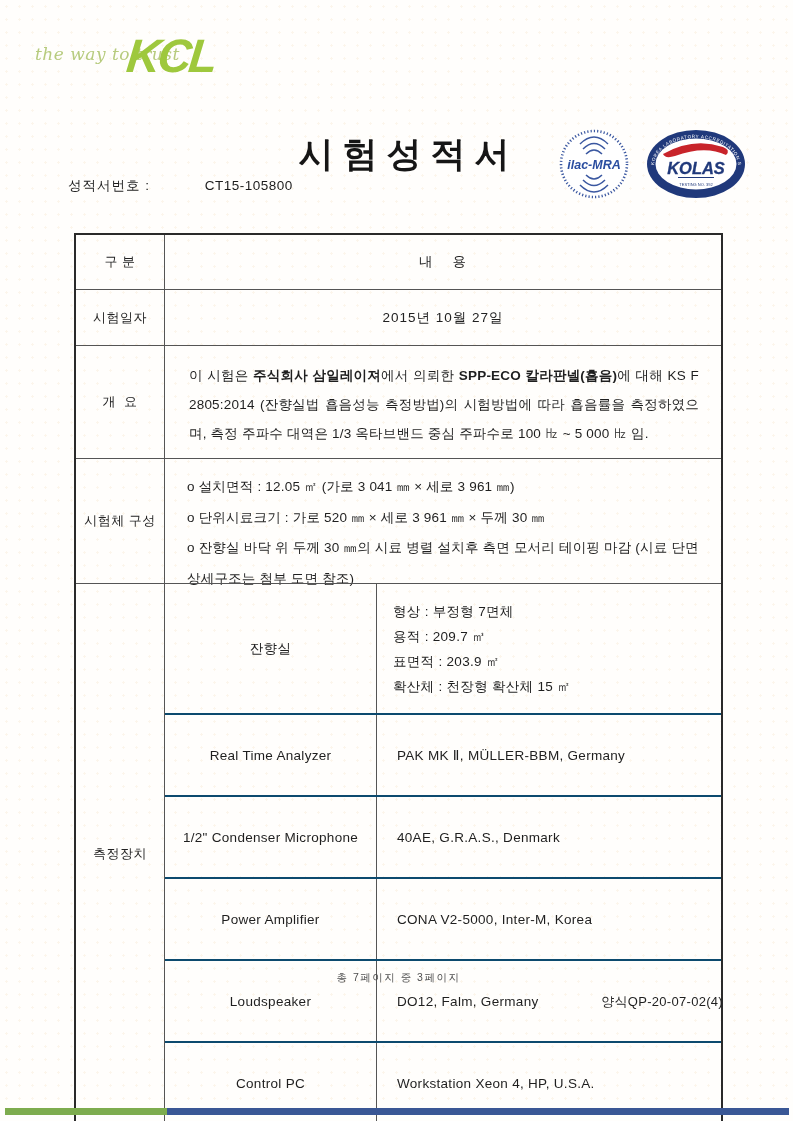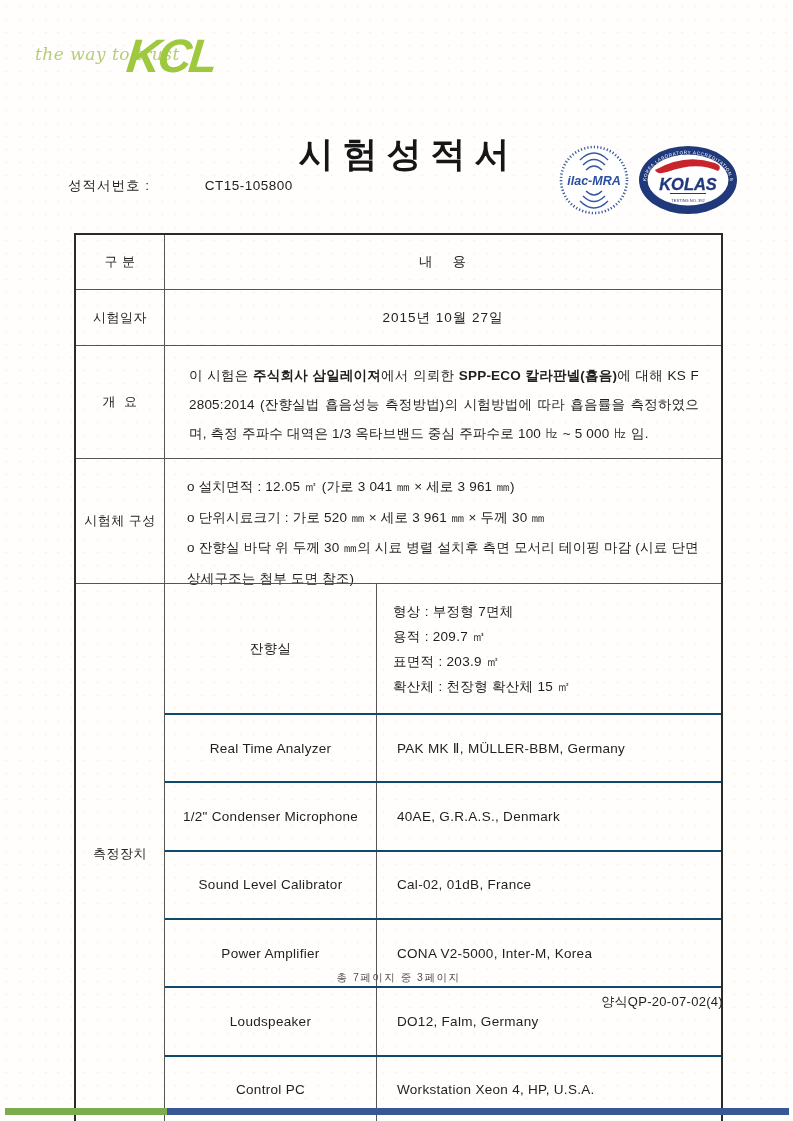--- a/index.html
+++ b/index.html
@@ -22,21 +22,21 @@
   }
   .kcl-mark{
     position:absolute;left:92px;top:-6px;
     font-size:47px;font-weight:bold;font-style:italic;
     color:#9ec83d;letter-spacing:-3px;transform:skewX(-6deg);
   }
   .doc-title{
     position:absolute;left:12px;top:131px;width:793px;text-align:center;
     font-size:35px;font-weight:bold;letter-spacing:9px;color:#161616;
   }
-  .seals{position:absolute;left:557px;top:127px;display:flex;align-items:center;gap:6px;margin-top:16px;}
+  .seals{position:absolute;left:557px;top:127px;display:flex;align-items:center;gap:14px;}
   .report-no{position:absolute;left:68px;top:177px;font-size:13.5px;letter-spacing:1px;color:#1c1c1c;}
   .report-no .val{margin-left:50px;letter-spacing:0.5px;}
   
   .doc-table{
     position:absolute;left:74px;top:233px;width:649px;height:892px;
     border:2px solid #2a2a2a;box-sizing:border-box;
     display:flex;flex-direction:column;background:transparent;
   }
   .trow{display:flex;box-sizing:border-box;}
   .trow + .trow{border-top:1px solid #555;}
@@ -171,24 +171,20 @@
 
         <div class="eq-row std">
           <div class="eq-name">Real Time Analyzer</div>
           <div class="eq-val">PAK MK Ⅱ, MÜLLER-BBM, Germany</div>
         </div>
         <div class="eq-row std">
           <div class="eq-name">1/2" Condenser Microphone</div>
           <div class="eq-val">40AE, G.R.A.S., Denmark</div>
         </div>
         <div class="eq-row std">
-          <div class="eq-name">Sound Level Calibrator</div>
-          <div class="eq-val">Cal-02, 01dB, France</div>
-        </div>
-        <div class="eq-row std">
           <div class="eq-name">Power Amplifier</div>
           <div class="eq-val">CONA V2-5000, Inter-M, Korea</div>
         </div>
         <div class="eq-row std">
           <div class="eq-name">Loudspeaker</div>
           <div class="eq-val">DO12, Falm, Germany</div>
         </div>
         <div class="eq-row std">
           <div class="eq-name">Control PC</div>
           <div class="eq-val">Workstation Xeon 4, HP, U.S.A.</div>

